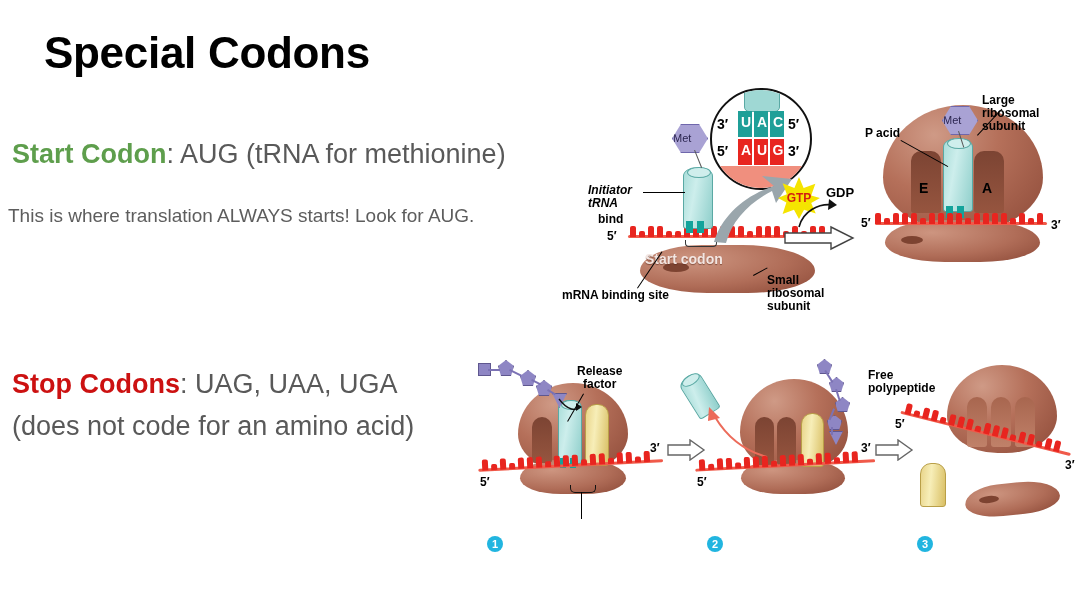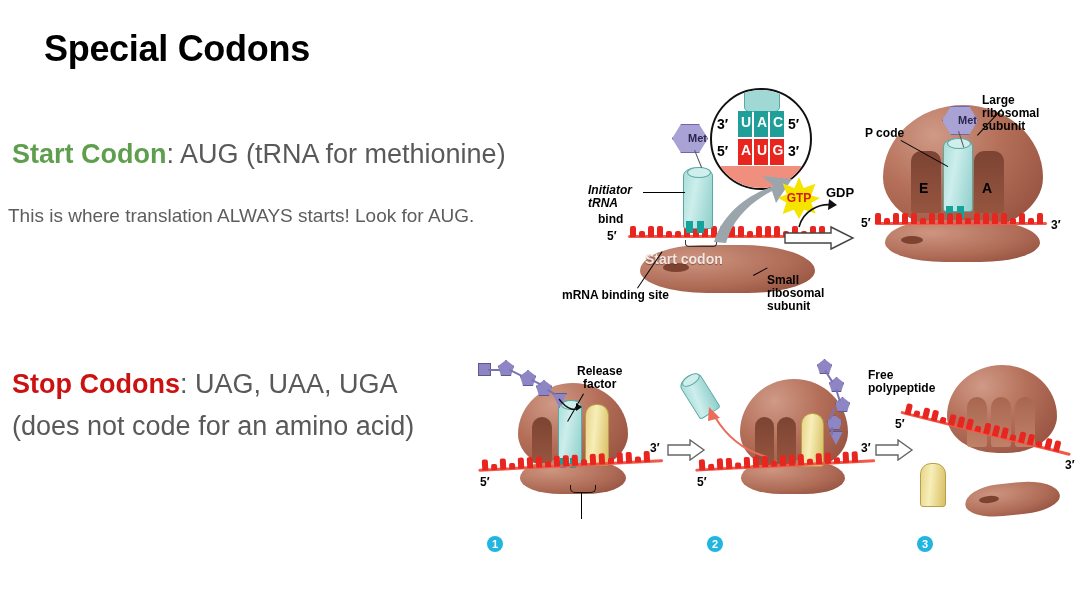--- a/index.html
+++ b/index.html
@@ -19,21 +19,21 @@
     position: absolute;
     inset: 0;
     background: #ffffff;
   }
 
   
   #page-title {
     position: absolute;
     left: 44px;
     top: 28px;
-    font-size: 36px;
+    font-size: 44px;
     font-weight: bold;
     color: #000000;
     letter-spacing: -0.3px;
   }
   #start-heading {
     position: absolute;
     left: 12px;
     top: 139px;
     font-size: 27px;
     white-space: nowrap;
@@ -121,22 +121,22 @@
     background: linear-gradient(100deg, #a9ddd9 0%, #cdeeec 38%, #8fcfcb 100%);
     border: 1px solid #5aa9a4;
     border-radius: 14px 14px 4px 4px / 9px 9px 3px 3px;
   }
   .met {
     position: absolute;
     background: #a9a2d4;
     border: 1px solid #6f67ac;
     color: #2b2550;
     font-size: 11px;
-    font-weight: bold;
-    text-align: right;
+    font-weight: normal;
+    text-align: left;
     clip-path: polygon(25% 0%, 75% 0%, 100% 50%, 75% 100%, 25% 100%, 0% 50%);
   }
   .site-pocket {
     position: absolute;
     background: linear-gradient(180deg, #7c4433 0%, #96553f 100%);
     border-radius: 10px 10px 3px 3px;
   }
   .site-letter {
     position: absolute;
     font-size: 14px; font-weight: bold; color: #000;
@@ -340,21 +340,21 @@
         <div class="nt short" style="left:153px;"></div>
       <div class="nt" style="left:162px;"></div>
     </div>
     <div class="tick" style="left:316px; top:131px;">5′</div>
     <div class="tick" style="left:506px; top:133px;">3′</div>
 
     <div class="lbl" style="left:437px; top:9px;">Large
 ribosomal
 subunit</div>
     <div class="leader" style="left:432px; top:50px; width:36px; transform:rotate(-47deg);"></div>
-    <div class="lbl" style="left:320px; top:42px;">P code</div>
+    <div class="lbl" style="left:320px; top:42px;">P acid</div>
     <div class="leader" style="left:356px; top:55px; width:54px; transform:rotate(29deg);"></div>
 
   </div>
 
   <div class="diagram" id="term-diagram" style="left:470px; top:355px; width:610px; height:210px;">
 
     <div style="position:absolute; left:0; top:0; width:200px; height:200px;">
       <div class="large-sub" style="left:48px; top:28px; width:110px; height:88px;"></div>
       <div class="small-sub" style="left:50px; top:105px; width:106px; height:34px;"></div>
 

